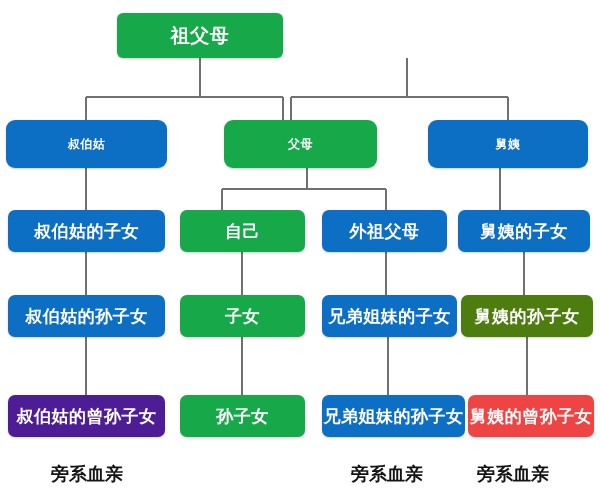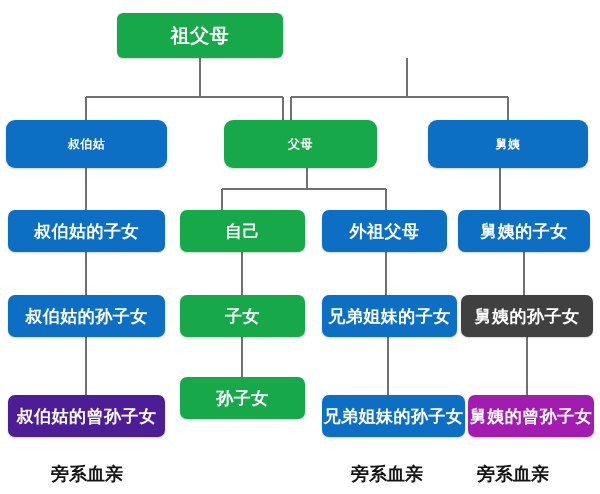--- a/index.html
+++ b/index.html
@@ -116,34 +116,34 @@
 
   <div class="node blue r4" style="left: 8px; top: 295px; width: 157px; height: 42px; background: rgb(12, 111, 196);">
       <span>叔伯姑的孙子女</span>
     </div>
   <div class="node green r4" style="left: 180px; top: 295px; width: 125px; height: 42px; background: rgb(23, 168, 74);">
       <span>子女</span>
     </div>
   <div class="node blue r4" style="left: 322px; top: 295px; width: 135px; height: 42px; background: rgb(12, 111, 196); text-align: right;">
       <span>兄弟姐妹的子女</span>
     </div>
-  <div class="node blue r4" style="left: 461px; top: 295px; width: 132px; height: 42px; background: #404040;">
+  <div class="node blue r4" style="left: 461px; top: 295px; width: 132px; height: 42px; background: #4d7c0f;">
       <span>舅姨的孙子女</span>
     </div>
 
   <div class="node blue r5" style="left: 8px; top: 395px; width: 157px; height: 42px; background: #4c1d95;">
       <span>叔伯姑的曾孙子女</span>
     </div>
-  <div class="node green r5" style="left: 180px; top: 377px; width: 125px; height: 42px; background: rgb(23, 168, 74);">
+  <div class="node green r5" style="left: 180px; top: 395px; width: 125px; height: 42px; background: rgb(23, 168, 74);">
       <span>孙子女</span>
     </div>
   <div class="node blue r5" style="left: 322px; top: 395px; width: 143px; height: 42px; background: rgb(12, 111, 196);">
       <span>兄弟姐妹的孙子女</span>
     </div>
-  <div class="node blue r5" style="left: 468px; top: 395px; width: 126px; height: 42px; background: #a21caf;">
+  <div class="node blue r5" style="left: 468px; top: 395px; width: 126px; height: 42px; background: #ef4444;">
       <span>舅姨的曾孙子女</span>
     </div>
 
   <div class="footlabel" style="left: 22px; top: 462px; width: 130px;">旁系血亲</div>
   <div class="footlabel" style="left: 322px; top: 462px; width: 130px;">旁系血亲</div>
   <div class="footlabel" style="left: 448px; top: 462px; width: 130px;">旁系血亲</div>
 
 </div>
 
 </body></html>

